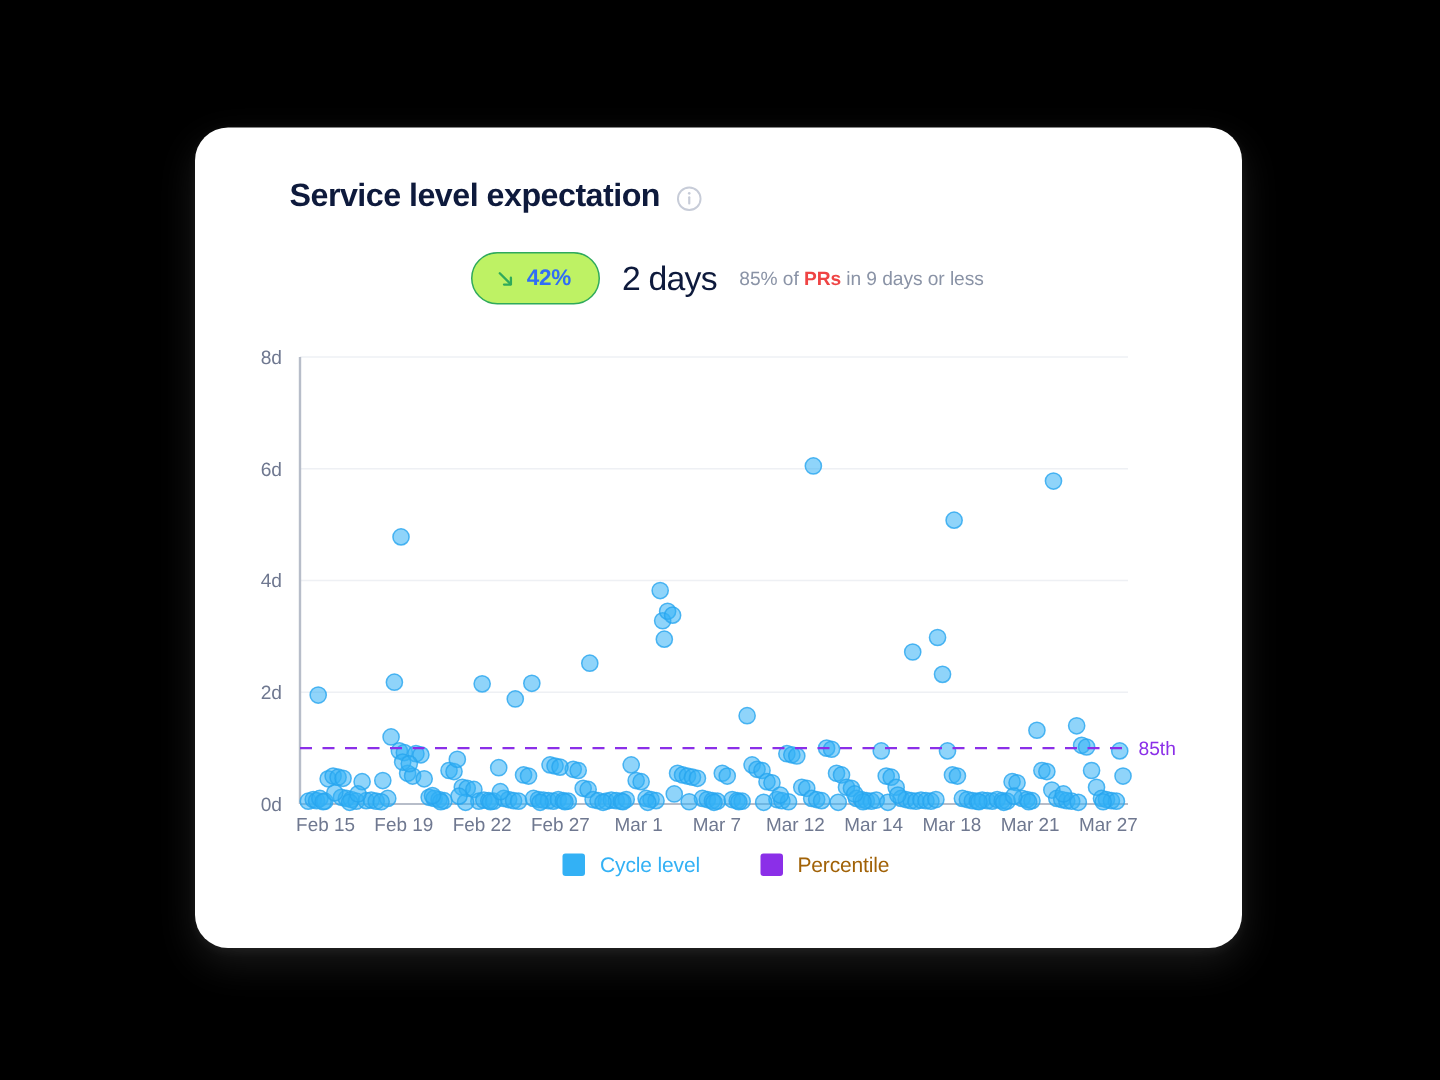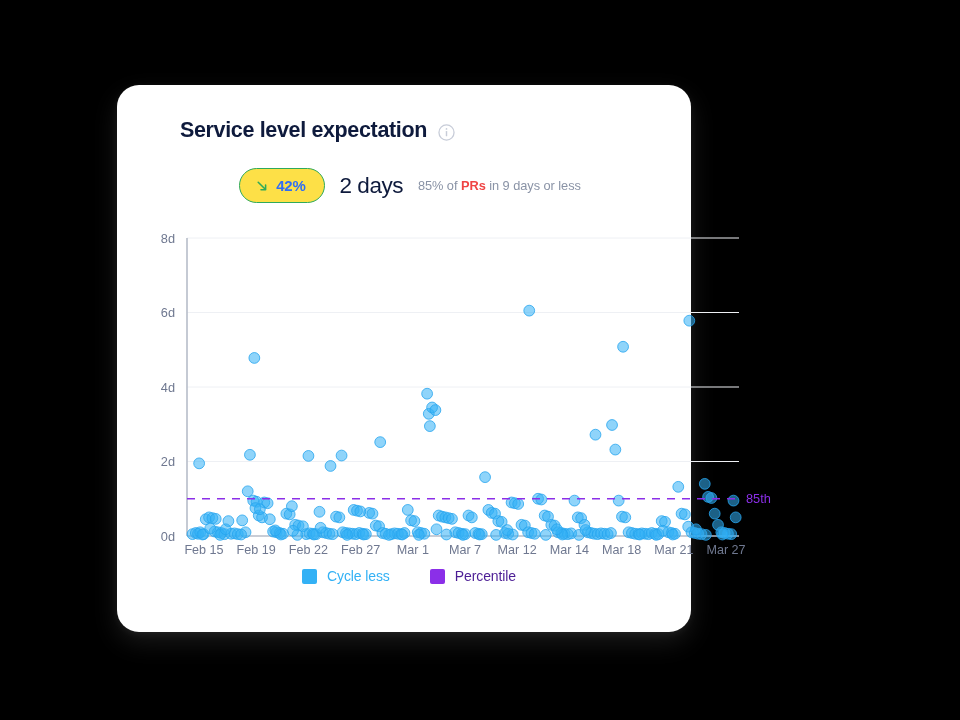--- a/index.html
+++ b/index.html
@@ -7,22 +7,22 @@
   body {
     background:#000000;
     font-family:"Liberation Sans", sans-serif;
     -webkit-font-smoothing:antialiased;
     overflow:hidden;
   }
   #root { position:relative; width:960px; height:720px; }
 
   .card {
     position:absolute;
-    left:117px; top:85px;
-    width:574px; height:547px;
+    left:130px; top:85px;
+    width:698px; height:547px;
     background:#ffffff;
     border-radius:22px;
     box-shadow:0 10px 26px rgba(255,255,255,0.10), 0 2px 8px rgba(255,255,255,0.06);
   }
 
   
   .hdr { position:absolute; left:63px; top:33px; display:flex; align-items:center; gap:11px; }
   .hdr-title {
     font-size:21.5px; font-weight:bold; color:#0e1a3c; letter-spacing:-0.35px;
     white-space:nowrap;
@@ -32,21 +32,21 @@
   
   .summary {
     position:absolute; left:0; right:0; top:83px;
     display:flex; align-items:center; justify-content:center; gap:15px;
     padding-left:12px;
   }
   .badge {
     display:flex; align-items:center; gap:7px;
     border:1.4px solid #2faa5b; border-radius:999px;
     padding:8px 18px 8px 15px;
-    background:#fde047;
+    background:#bef264;
   }
   .badge-arrow { width:14px; height:14px; display:block; }
   .badge-pct { font-size:15px; font-weight:bold; color:#2f6df6; letter-spacing:-0.2px; }
   .big-num { font-size:22.5px; font-weight:normal; color:#0e1a3c; letter-spacing:-0.5px; }
   .sub { font-size:12.8px; color:#8a93a6; letter-spacing:-0.05px; }
   .sub b { color:#ef4444; font-weight:bold; }
 
   
   .chart { position:absolute; left:0; top:0; width:698px; height:547px; }
   .chart svg { display:block; }
@@ -340,22 +340,22 @@
             <circle cx="578.944" cy="444.295" r="5.4" fill="#33b1f5" fill-opacity="0.55" stroke="#27a5ef" stroke-opacity="0.8" stroke-width="1"></circle>
           </g>
           <line x1="70" x2="622" y1="413.75" y2="413.75" stroke="#8b2fe8" stroke-width="1.5" stroke-dasharray="8 7"></line>
           <text x="629" y="418.25" class="pct-label">85th</text>
         </svg>
     </div>
 
     <div class="legend">
       <div class="legend-item">
         <span class="swatch" style="background: rgb(51, 177, 245);"></span>
-        <span class="legend-label" style="color: rgb(51, 177, 245);">Cycle less</span>
+        <span class="legend-label" style="color: rgb(51, 177, 245);">Cycle level</span>
       </div>
       <div class="legend-item">
         <span class="swatch" style="background: rgb(139, 47, 232);"></span>
-        <span class="legend-label" style="color: #4c1d95;">Percentile</span>
+        <span class="legend-label" style="color: #a16207;">Percentile</span>
       </div>
     </div>
 
   </div>
 </div>
 
 </body></html>

